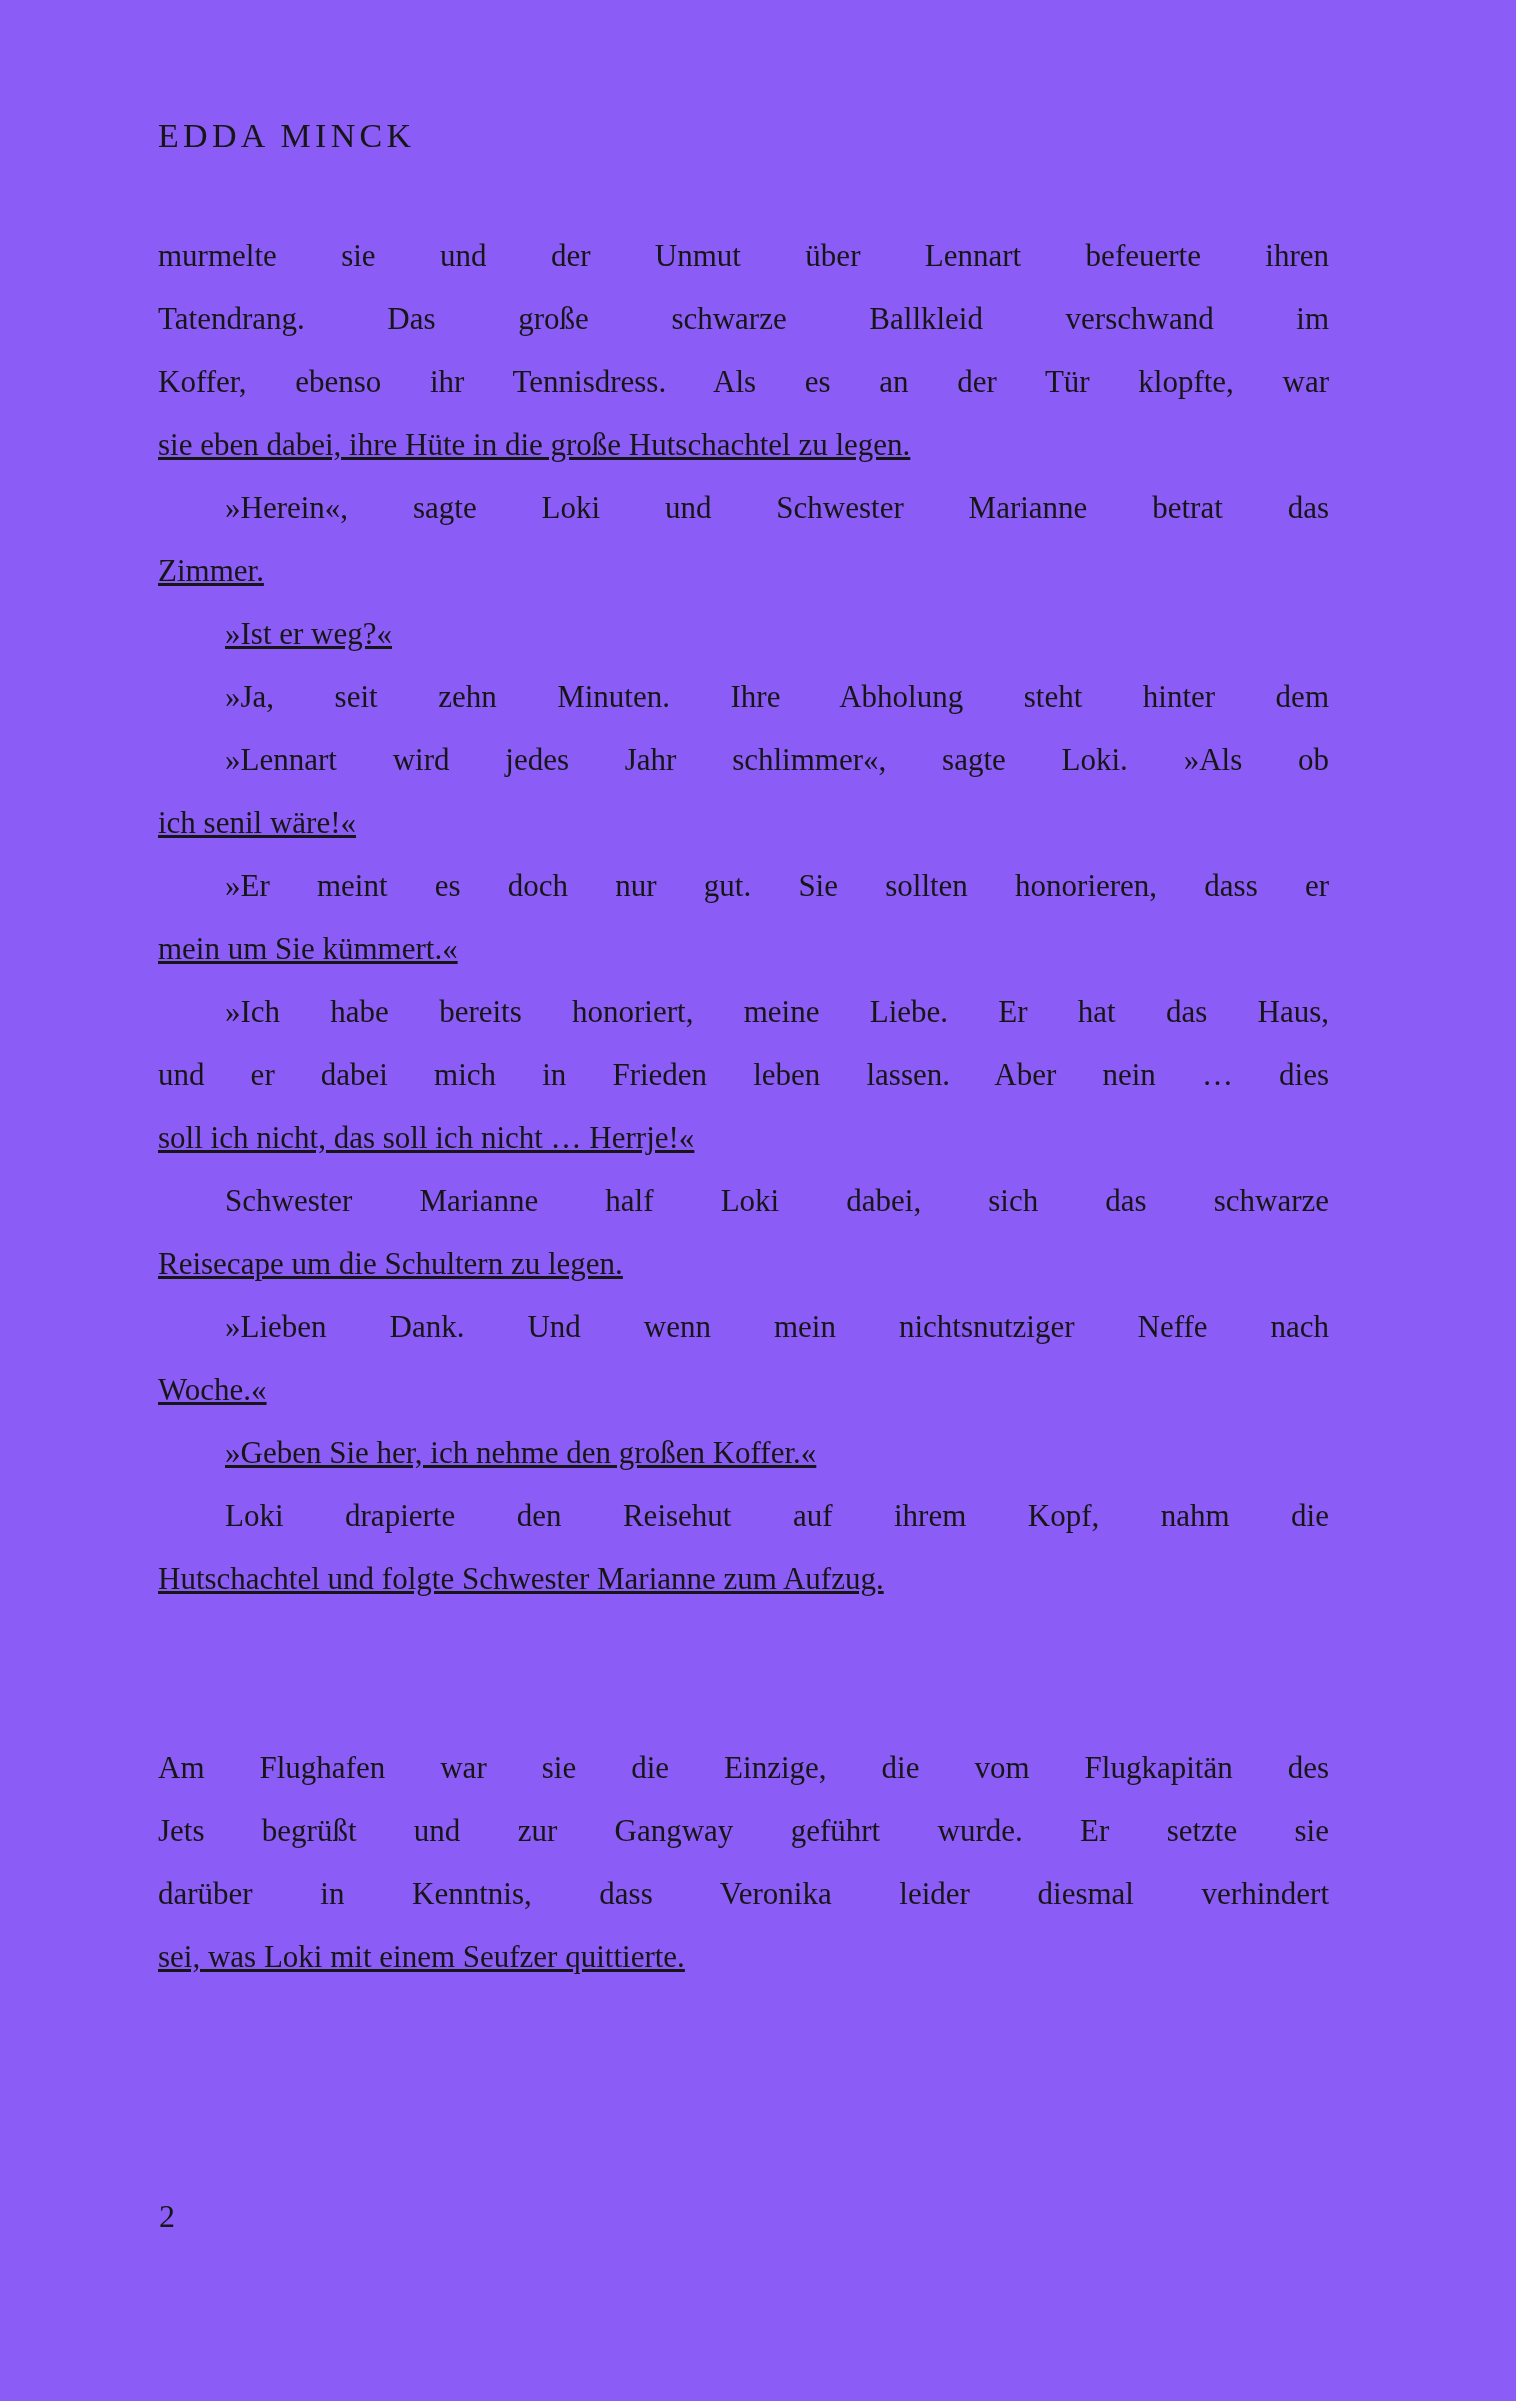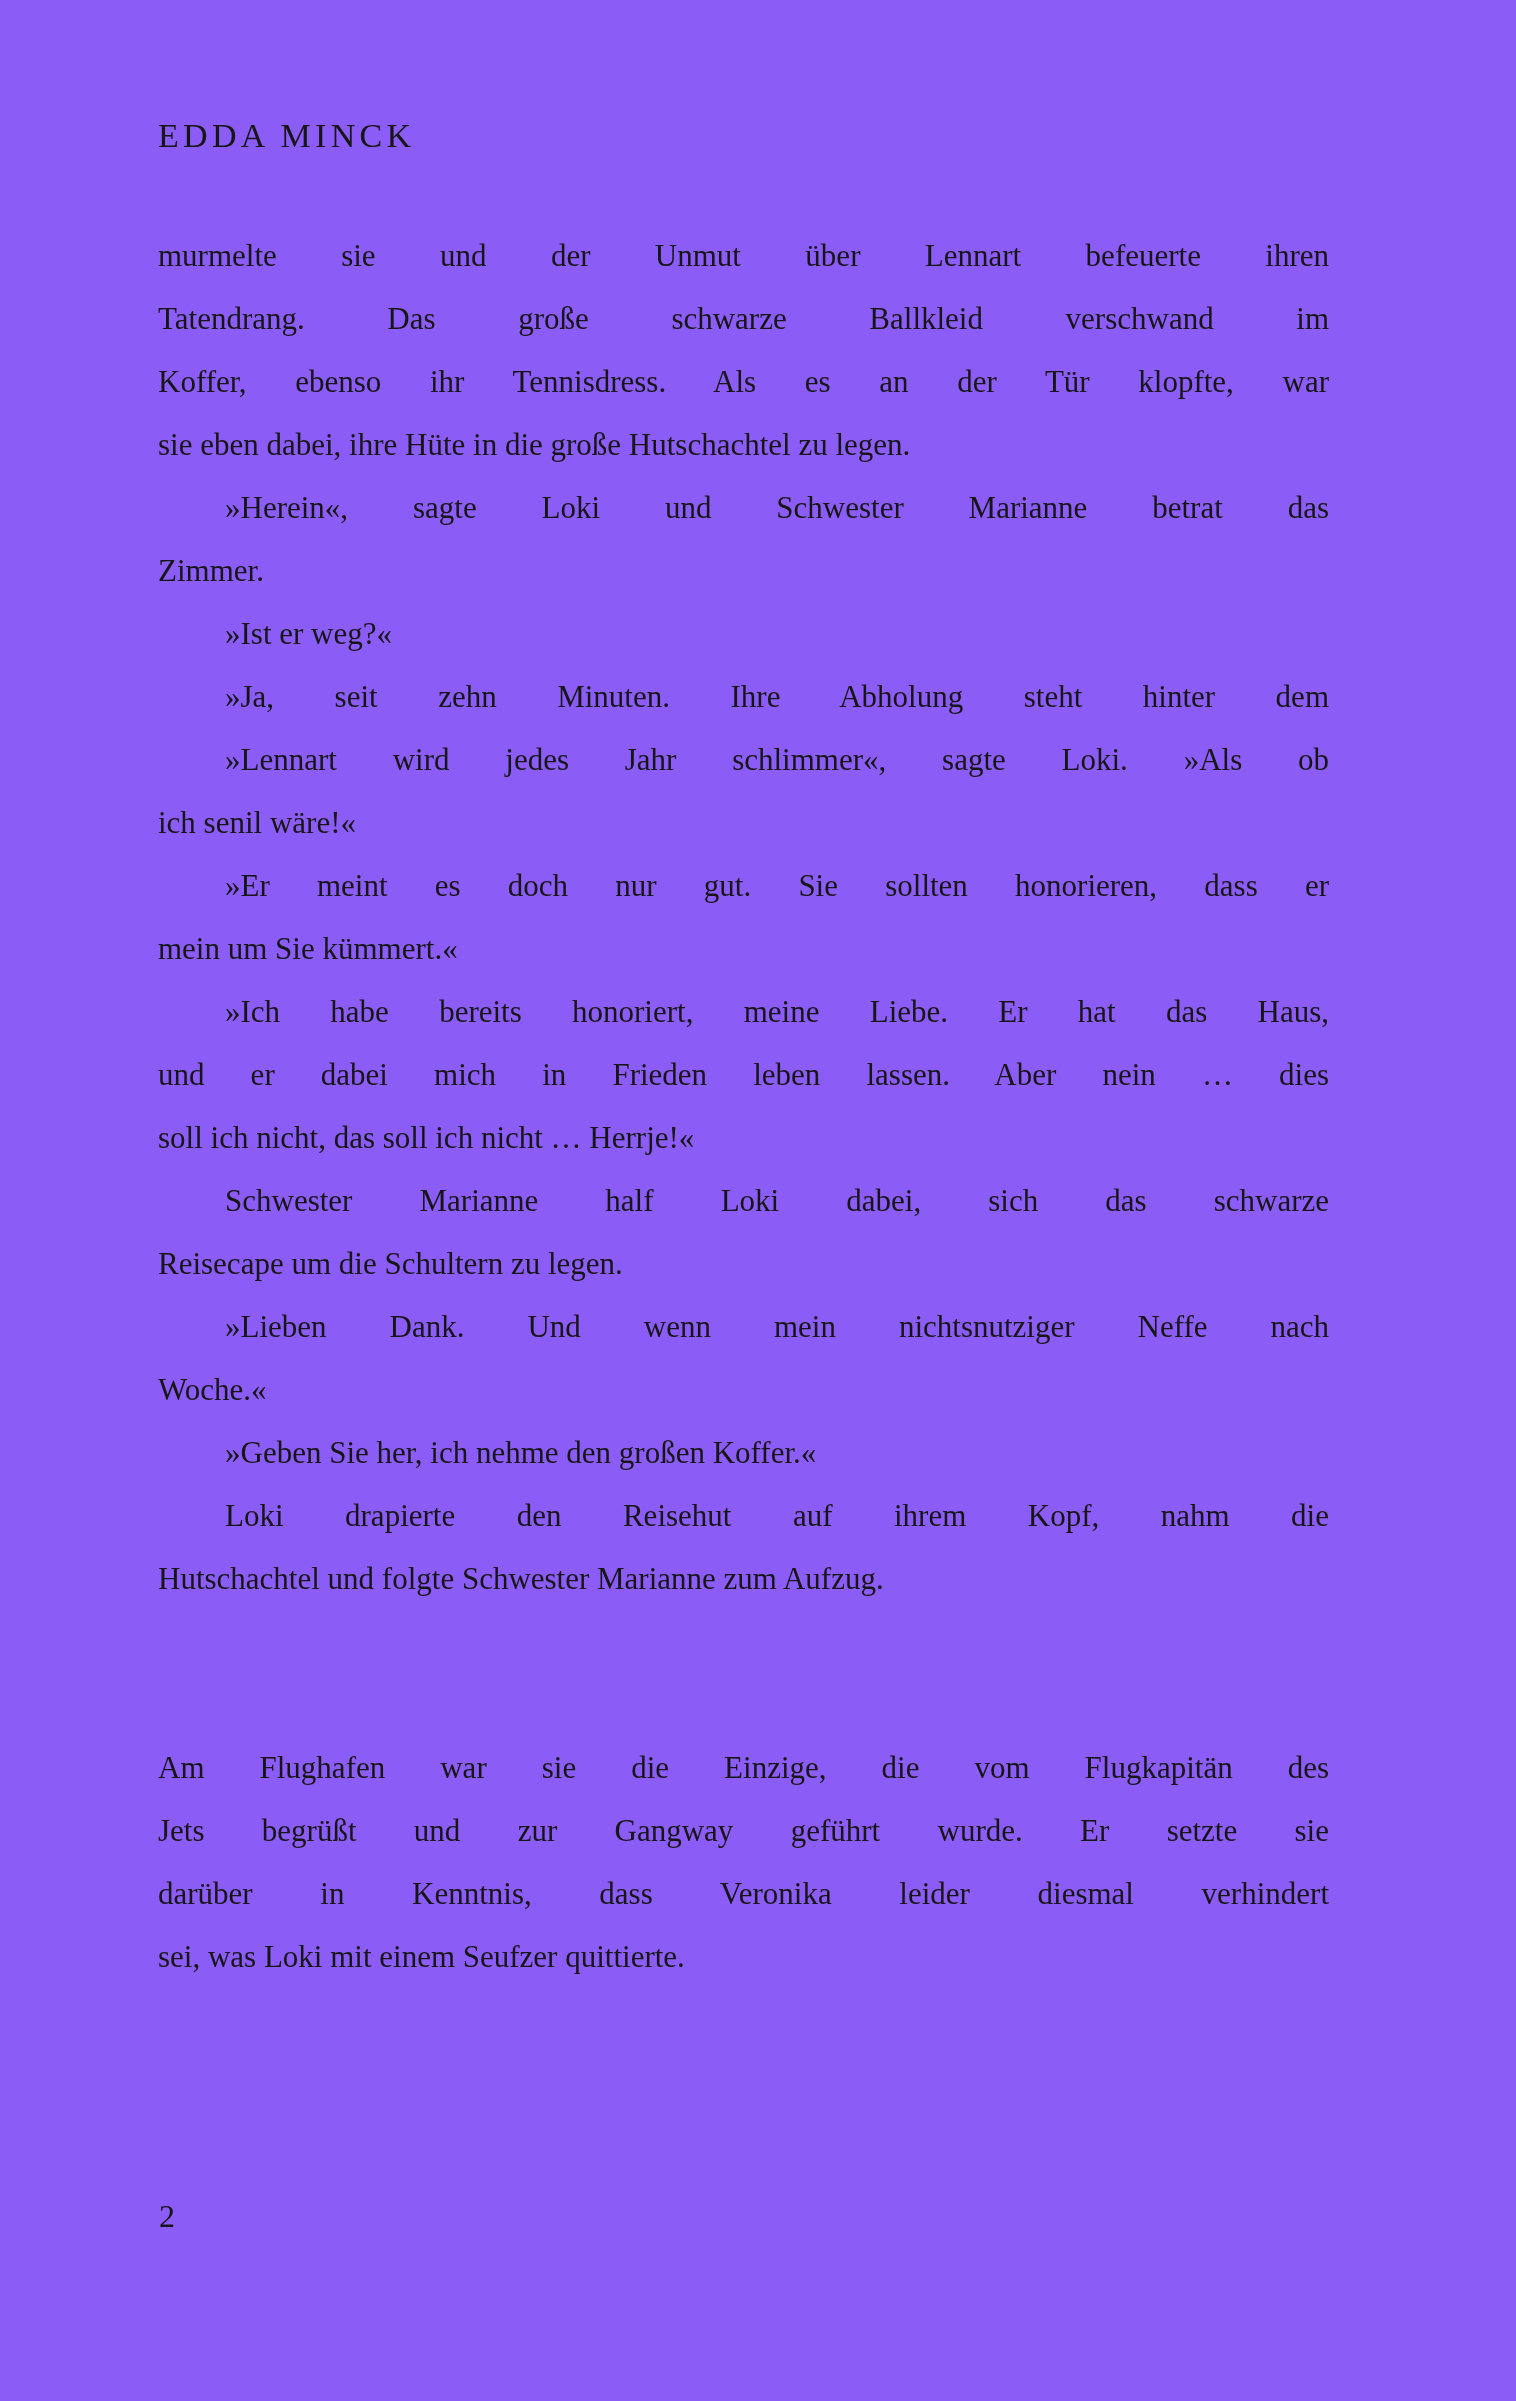--- a/index.html
+++ b/index.html
@@ -29,21 +29,21 @@
     width: 1171px;
   }
   .section + .section { margin-top: 126px; }
   .line {
     font-size: 31px;
     line-height: 63px;
     text-align: justify;
     text-align-last: justify;
     white-space: normal;
   }
-  .line.last { text-align-last: left; }
+  .line.last { text-align-last: left; text-decoration: underline; }
   .line.indent { text-indent: 67px; }
   .page-number {
     position: absolute;
     left: 159px; top: 2197px;
     font-size: 32px;
     line-height: 39px;
   }
 </style>
 </head>
 <body>

